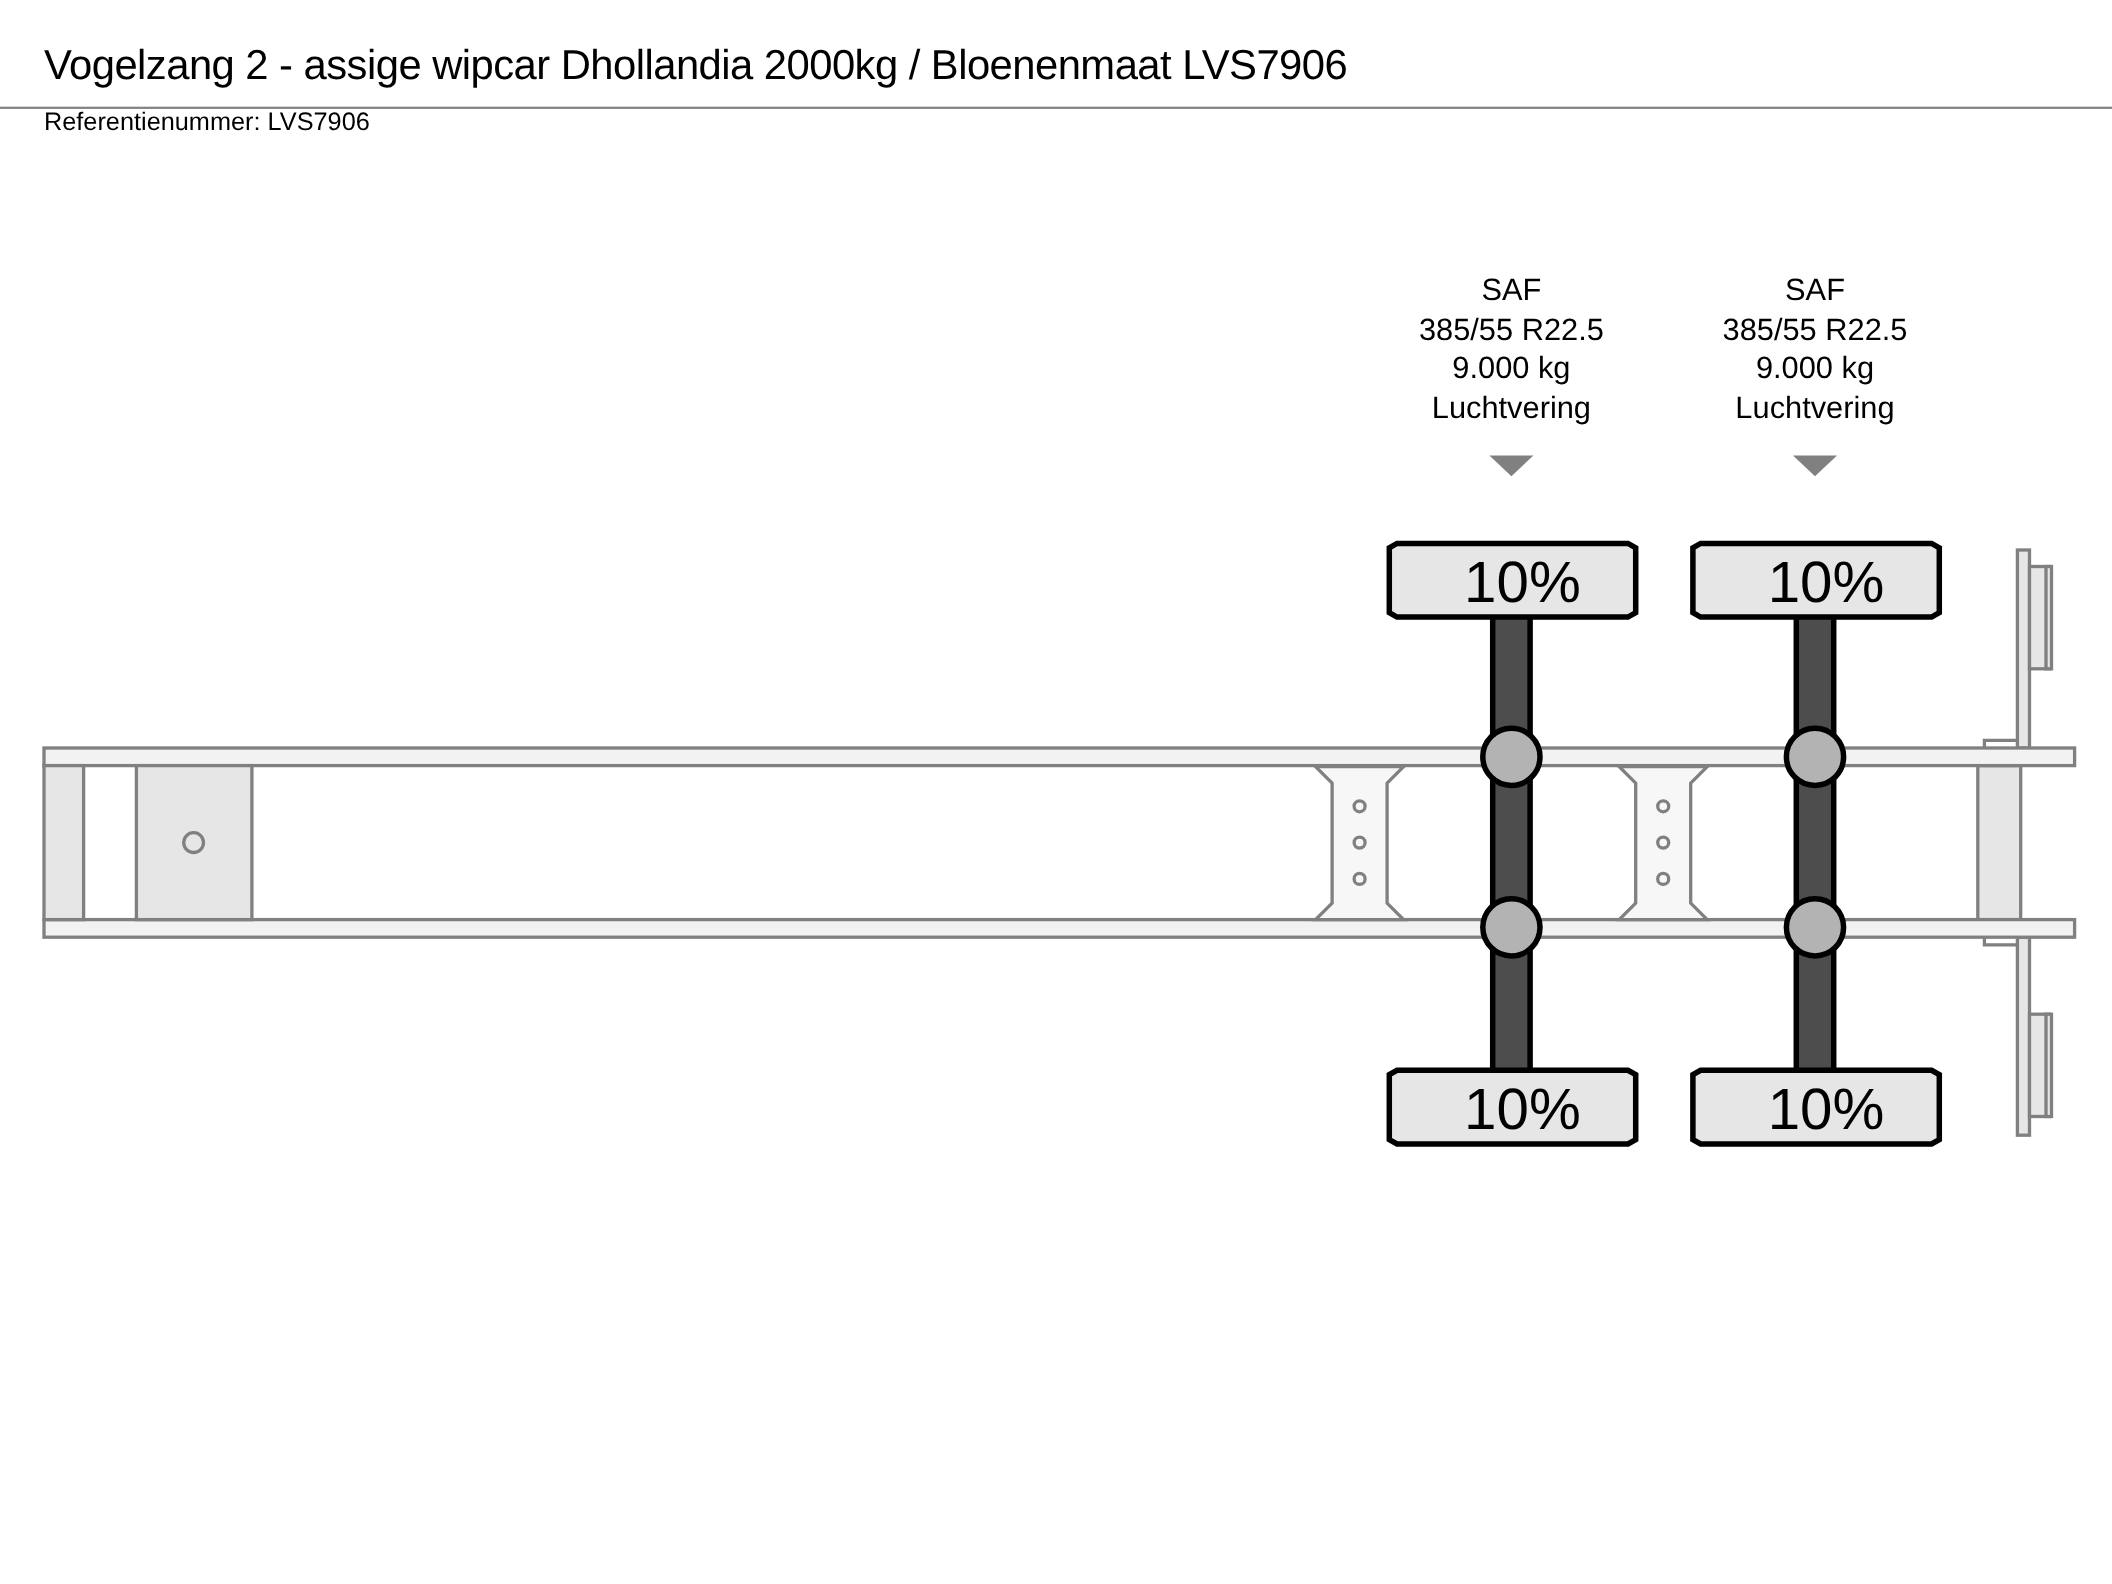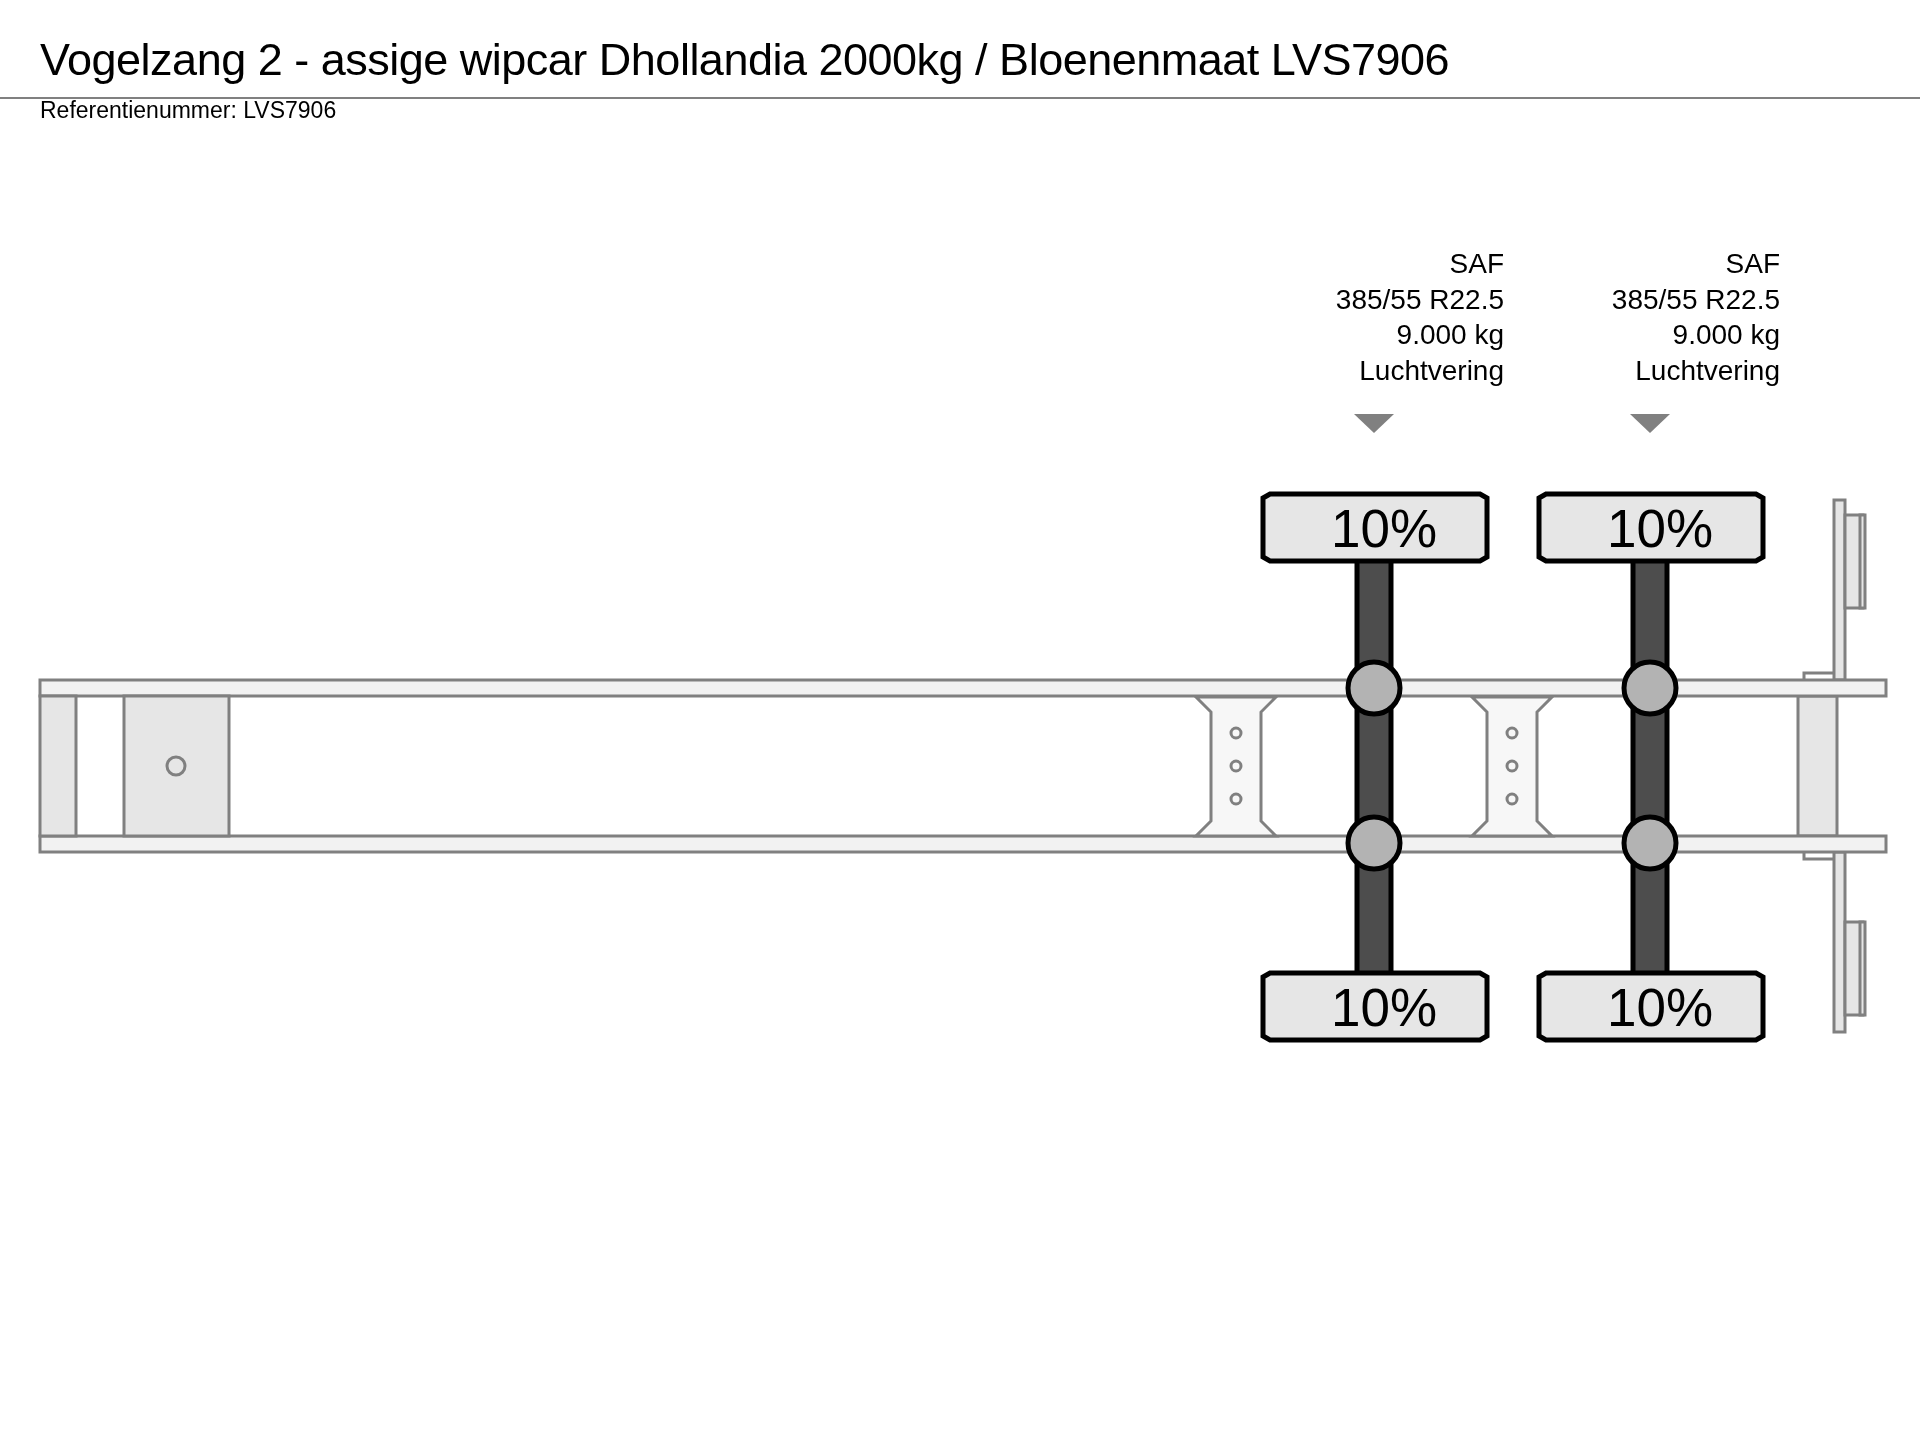--- a/index.html
+++ b/index.html
@@ -1,23 +1,23 @@
 <!DOCTYPE html>
 <html><head>
   <meta charset="utf-8">
   <style>
     html, body { margin: 0; padding: 0; background: #ffffff; }
     body { width: 1920px; height: 1440px; position: relative; overflow: hidden;
            font-family: "Liberation Sans", sans-serif; color: #000; }
-    .title { position: absolute; left: 40px; top: 28px; font-size: 45px; line-height: 64px;
+    .title { position: absolute; left: 40px; top: 28px; font-size: 38px; line-height: 64px;
              letter-spacing: -0.5px; white-space: nowrap; }
     .separator { position: absolute; left: 0; top: 97px; width: 1920px; height: 2px; background: #808080; }
     .ref { position: absolute; left: 40px; top: 96px; font-size: 23px; line-height: 28px; white-space: nowrap; }
     .axle-label { position: absolute; width: 260px; text-align: center; font-size: 28px; line-height: 35.5px; }
-    .axle-label div { white-space: nowrap; text-align: right; }
+    .axle-label div { white-space: nowrap; }
     svg.diagram { position: absolute; left: 0; top: 0; }
     .pct { font-family: "Liberation Sans", sans-serif; font-size: 53px; fill: #000; }
   </style>
 </head>
 <body>
 
 <div class="title">Vogelzang 2 - assige wipcar Dhollandia 2000kg / Bloenenmaat LVS7906</div>
 <div class="separator"></div>
 <div class="ref">Referentienummer: LVS7906</div>
 

